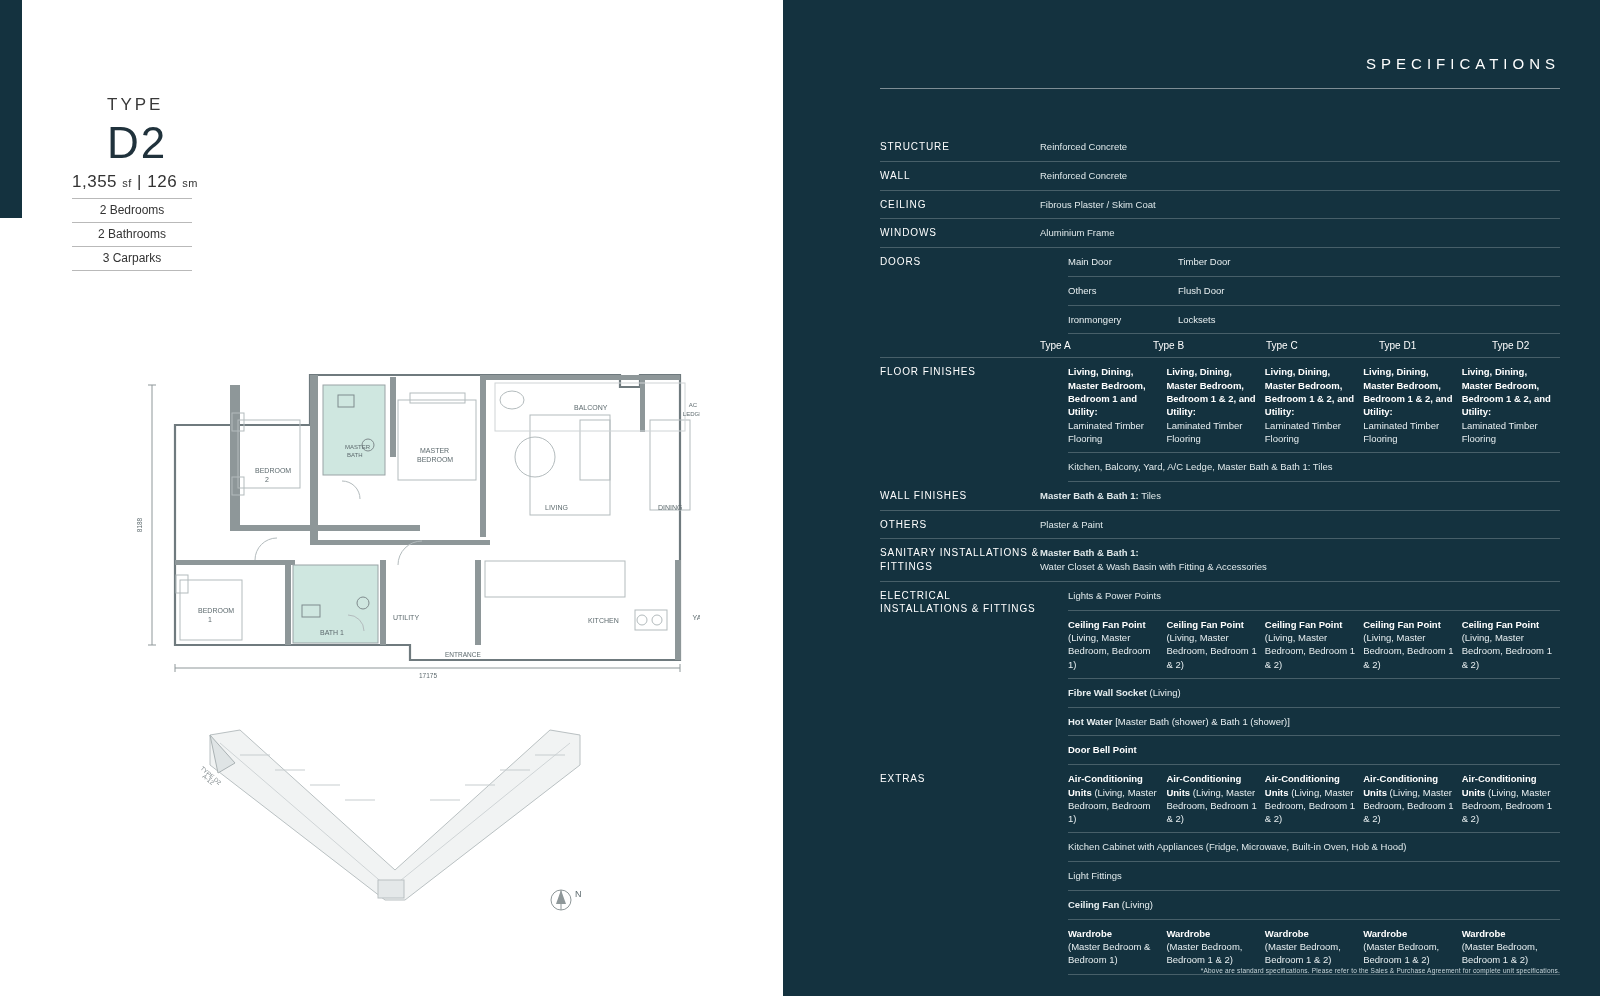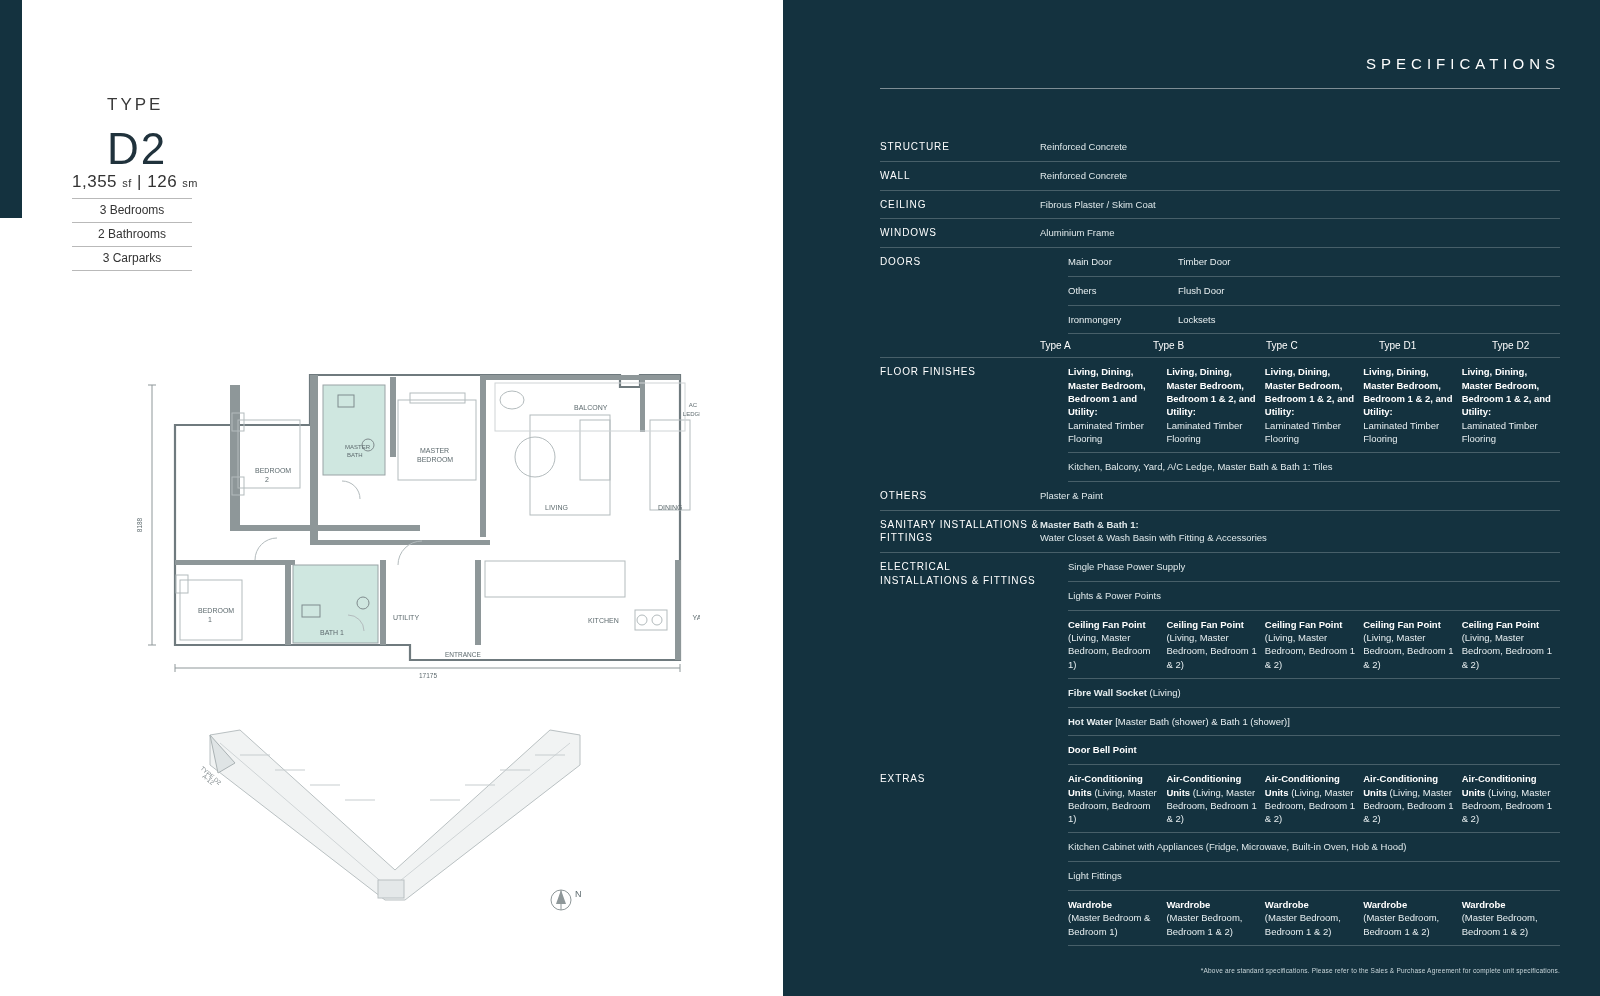--- a/index.html
+++ b/index.html
@@ -11,21 +11,21 @@
     overflow:hidden;
     position:relative;
   }
   .page{position:relative;width:1600px;height:996px;}
 
   
   .left{position:absolute;left:0;top:0;width:800px;height:719px;background:#ffffff;}
   .left-dark-strip{position:absolute;left:0;top:0;width:22px;height:218px;background:#14323f;}
   .title-block{position:absolute;left:107px;top:95px;}
   .type-word{font-size:17px;letter-spacing:3px;color:#3a3a3a;font-weight:400;}
-  .type-code{font-size:44px;letter-spacing:2px;color:#20323c;font-weight:400;margin-top:12px;line-height:1;}
+  .type-code{font-size:44px;letter-spacing:2px;color:#20323c;font-weight:400;margin-top:6px;line-height:1;}
   .area-line{position:absolute;left:72px;top:172px;font-size:17px;color:#333;letter-spacing:.5px;}
   .area-line .sm{font-size:11px;letter-spacing:.5px;}
   .facts{position:absolute;left:72px;top:198px;width:120px;}
   .fact{font-size:12px;color:#333;text-align:center;padding:4px 0 5px 0;border-bottom:1px solid #b9b9b9;}
   .fact:first-child{border-top:1px solid #b9b9b9;}
 
   
   .plan{position:absolute;left:80px;top:365px;width:620px;height:320px;}
   .plan svg{display:block;}
   .keyplan{position:absolute;left:180px;top:725px;width:420px;height:190px;}
@@ -76,21 +76,21 @@
 
     <div class="area-line">
       <span>1,355</span>
       <span class="sm">sf</span>
       <span>|</span>
       <span>126</span>
       <span class="sm">sm</span>
     </div>
 
     <div class="facts">
-      <div class="fact">3 Bedrooms</div>
+      <div class="fact">2 Bedrooms</div>
       <div class="fact">2 Bathrooms</div>
       <div class="fact">3 Carparks</div>
     </div>
 
     <div class="plan">
       <svg width="620" height="320" viewBox="0 0 620 320" xmlns="http://www.w3.org/2000/svg">
         <g stroke="#9aa3a6" fill="none" stroke-width="1">
 
           <path d="M95 60 L95 200 L95 280 L330 280 L330 295 L600 295 L600 240 L600 130 L600 10 L560 10 L560 22 L540 22 L540 10 L230 10 L230 60 Z" stroke="#6f7a7e" stroke-width="2.2"></path>
 
@@ -287,38 +287,43 @@
               <div class="col">
                 <div class="hd">Living, Dining, Master Bedroom, Bedroom 1 &amp; 2, and Utility:</div>
                 <div>Laminated Timber Flooring</div>
               </div>
             </div>
           </div>
           <div class="line plain">Kitchen, Balcony, Yard, A/C Ledge, Master Bath &amp; Bath 1: Tiles</div>
         </div>
       </div>
 
+      <div class="row">
+        <div class="lbl">WALL FINISHES</div>
+        <div class="val">
+          <b>Master Bath &amp; Bath 1:</b><span> Tiles</span>
+        </div>
+      </div>
 
       <div class="row">
         <div class="lbl">OTHERS</div>
         <div class="val">Plaster &amp; Paint</div>
       </div>
 
       <div class="row">
         <div class="lbl">SANITARY INSTALLATIONS &amp; FITTINGS</div>
         <div class="val">
           <div><b>Master Bath &amp; Bath 1:</b></div>
           <div>Water Closet &amp; Wash Basin with Fitting &amp; Accessories</div>
         </div>
       </div>
 
       <div class="rowgroup">
         <div class="lbl">ELECTRICAL INSTALLATIONS &amp; FITTINGS</div>
         <div class="stack">
-          <div class="line plain">Single Phase Power Supply</div>
           <div class="line plain">Lights &amp; Power Points</div>
           <div class="line colsline">
             <div class="cols">
               <div class="col">
                 <div class="hd">Ceiling Fan Point</div>
                 <div>(Living, Master Bedroom, Bedroom 1)</div>
               </div>
               <div class="col">
                 <div class="hd">Ceiling Fan Point</div>
                 <div>(Living, Master Bedroom, Bedroom 1 &amp; 2)</div>
@@ -364,20 +369,23 @@
               <div class="col">
                 <span class="hd">Air-Conditioning Units</span><span> (Living, Master Bedroom, Bedroom 1 &amp; 2)</span>
               </div>
               <div class="col">
                 <span class="hd">Air-Conditioning Units</span><span> (Living, Master Bedroom, Bedroom 1 &amp; 2)</span>
               </div>
             </div>
           </div>
           <div class="line plain">Kitchen Cabinet with Appliances (Fridge, Microwave, Built-in Oven, Hob &amp; Hood)</div>
           <div class="line plain">Light Fittings</div>
+          <div class="line">
+            <b>Ceiling Fan</b><span> (Living)</span>
+          </div>
           <div class="line colsline">
             <div class="cols">
               <div class="col">
                 <div class="hd">Wardrobe</div>
                 <div>(Master Bedroom &amp; Bedroom 1)</div>
               </div>
               <div class="col">
                 <div class="hd">Wardrobe</div>
                 <div>(Master Bedroom, Bedroom 1 &amp; 2)</div>
               </div>

